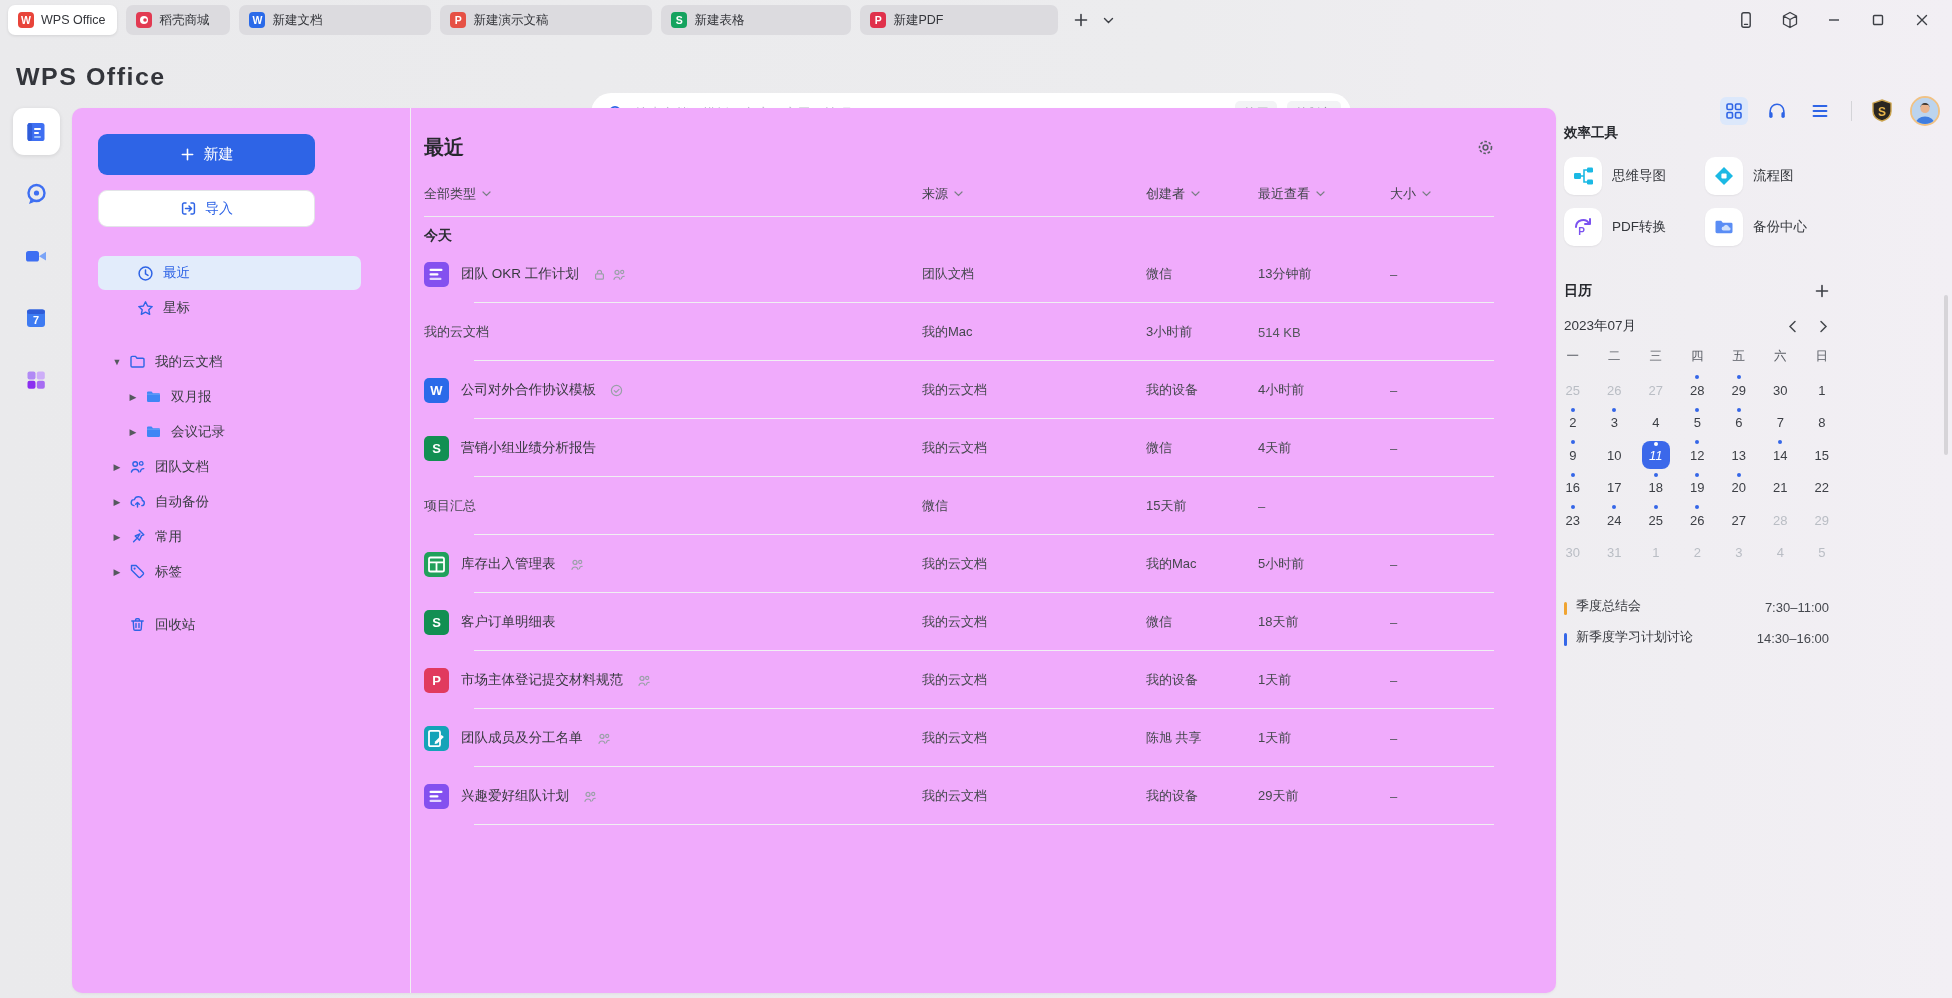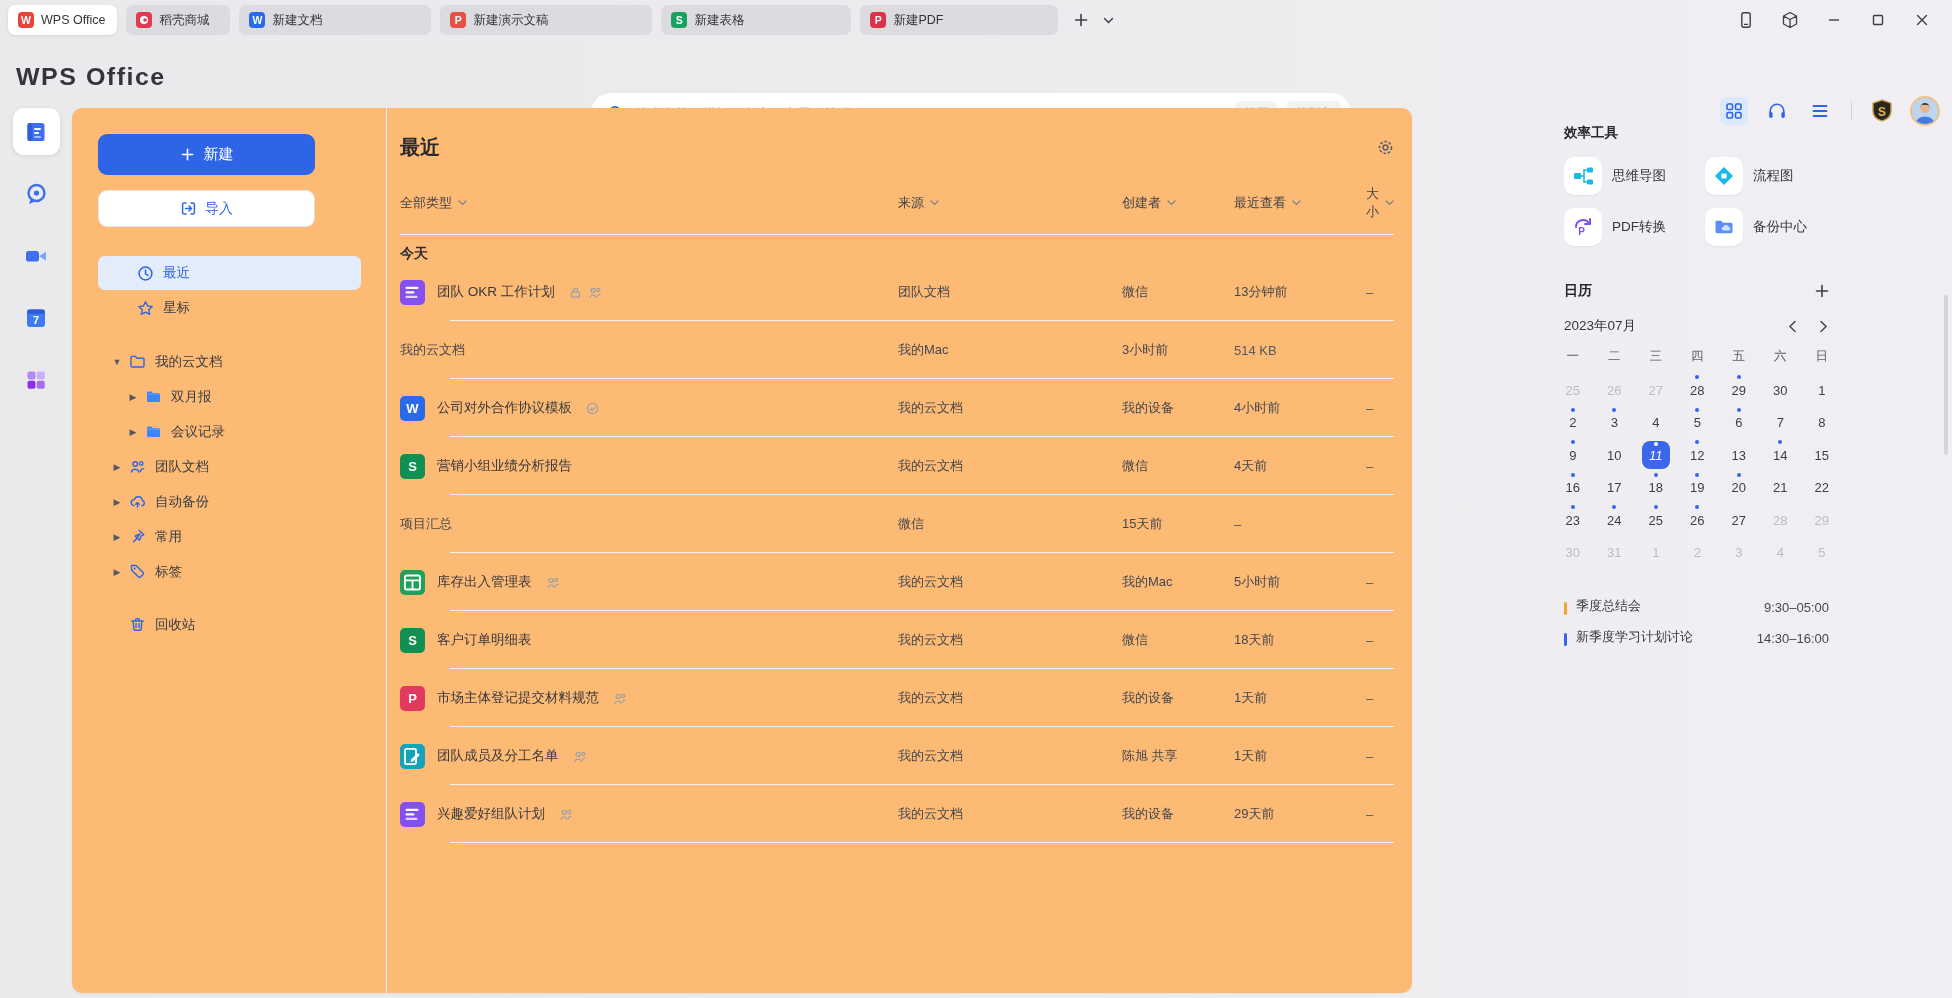--- a/index.html
+++ b/index.html
@@ -48,23 +48,23 @@
     overflow:hidden; background:#bcd4ee; }
 
   
   .rail { position:absolute; left:0; top:108px; width:72px; display:flex;
     flex-direction:column; align-items:center; }
   .rail-item { width:47px; height:47px; border-radius:11px; display:grid;
     place-items:center; margin-bottom:15px; }
   .rail-item.active { background:#fff; box-shadow:0 1px 4px rgba(0,0,0,.10); }
 
   
-  .card { position:absolute; left:72px; top:108px; width:1340px; height:885px;
-    background:#fdba74; border-radius:10px; box-shadow:0 1px 3px rgba(0,0,0,.05);
-    display:flex; overflow:hidden; }
+  .card { position:absolute; left:72px; top:108px; width:1484px; height:885px;
+    background:#f0abfc; border-radius:10px; box-shadow:0 1px 3px rgba(0,0,0,.05);
+    display:flex; overflow:hidden;gap:24px; }
 
   
   .side { width:314px; flex:0 0 auto; padding:26px 0 0 26px; }
   .btn-new { width:217px; height:41px; background:#2e64e6; border:none; border-radius:9px;
     color:#fff; font-size:15px; display:flex; align-items:center; justify-content:center;
     gap:9px; font-family:inherit; }
   .btn-import { width:217px; height:37px; margin-top:15px; background:#fff;
     border:1px solid #e3e4e8; border-radius:9px; color:#2e64e6; font-size:14px;
     display:flex; align-items:center; justify-content:center; gap:8px; font-family:inherit; }
   .side-list { margin-top:29px; }
@@ -907,21 +907,21 @@
           </div>
           <div class="day muted">
             <span class="num">5</span>
           </div>
         </div>
       </div>
     <div class="events" id="events">
         <div class="event">
           <span class="ebar" style="background: rgb(240, 164, 49);"></span>
           <span class="etitle">季度总结会</span>
-          <span class="etime">9:30–05:00</span>
+          <span class="etime">7:30–11:00</span>
         </div>
         <div class="event">
           <span class="ebar" style="background: rgb(53, 103, 232);"></span>
           <span class="etitle">新季度学习计划讨论</span>
           <span class="etime">14:30–16:00</span>
         </div>
       </div>
   </div>
 </div>
 

